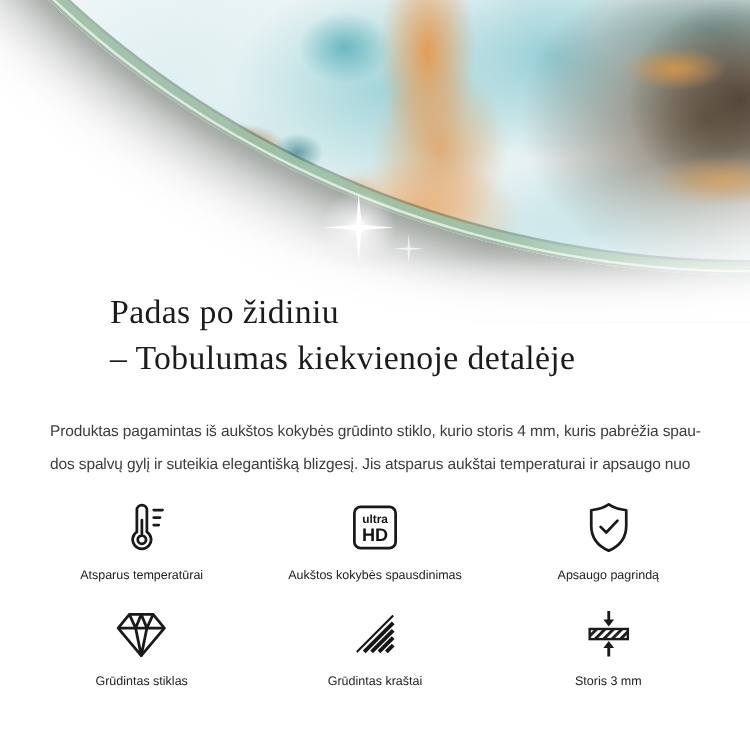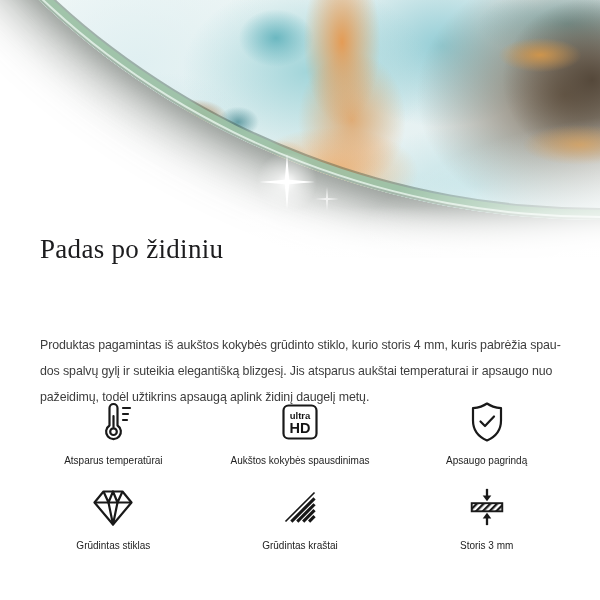--- a/index.html
+++ b/index.html
@@ -61,21 +61,21 @@
   .sparkle-main{left:255px;top:150px;}
   .sparkle-small{left:314px;top:186px;opacity:.7;}
 
   
   .heading{
     position:absolute;left:40px;top:231px;margin:0;
     font-family:"Liberation Serif","DejaVu Serif",serif;
     font-size:27px;line-height:37px;font-weight:400;
     color:#1c1c1e;letter-spacing:0.3px;
   }
-  .heading span{display:block;}
+  .heading span{display:block;margin-left:48px;}
 
   
   .paragraph{
     position:absolute;left:40px;top:311px;
     font-size:12.4px;line-height:26px;color:#3d3d3d;letter-spacing:-0.1px;margin-top:21px;
   }
   .pline{white-space:nowrap;}
 
   
   .features{
@@ -111,26 +111,26 @@
       <path d="M32,4 L34.2,29.8 L60,32 L34.2,34.2 L32,60 L29.8,34.2 L4,32 L29.8,29.8 Z" fill="#ffffff"></path>
     </svg>
 
     <svg class="sparkle sparkle-small" width="26" height="26" viewBox="0 0 26 26">
       <path d="M13,1 L14,12 L25,13 L14,14 L13,25 L12,14 L1,13 L12,12 Z" fill="#ffffff"></path>
     </svg>
   </div>
 
   <h1 class="heading">
     <span>Padas po židiniu</span>
+    <span>– Tobulumas kiekvienoje detalėje</span>
   </h1>
 
   <div class="paragraph">
     <div class="pline">Produktas pagamintas iš aukštos kokybės grūdinto stiklo, kurio storis 4 mm, kuris pabrėžia spau-</div>
     <div class="pline">dos spalvų gylį ir suteikia elegantišką blizgesį. Jis atsparus aukštai temperaturai ir apsaugo nuo</div>
-    <div class="pline">pažeidimų, todėl užtikrins apsaugą aplink židinį daugelį metų.</div>
   </div>
 
   <div class="features">
 
     <div class="feature">
       <div class="icon-box">
         <svg width="44" height="46" viewBox="0 0 44 46">
           <g class="ico" stroke-linecap="round" stroke-linejoin="round">
             <path d="M18.5,9 a4,4 0 0 1 8,0 v17.5 a7.4,7.4 0 1 1 -8,0 z"></path>
             <circle cx="22.5" cy="32.7" r="3.3"></circle>

